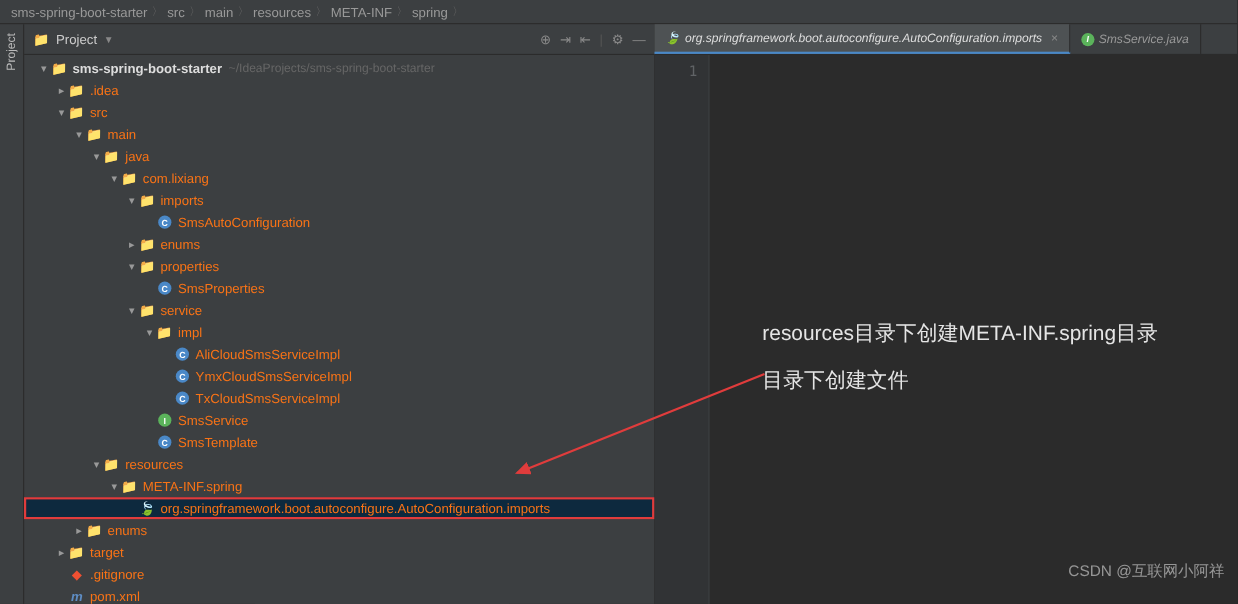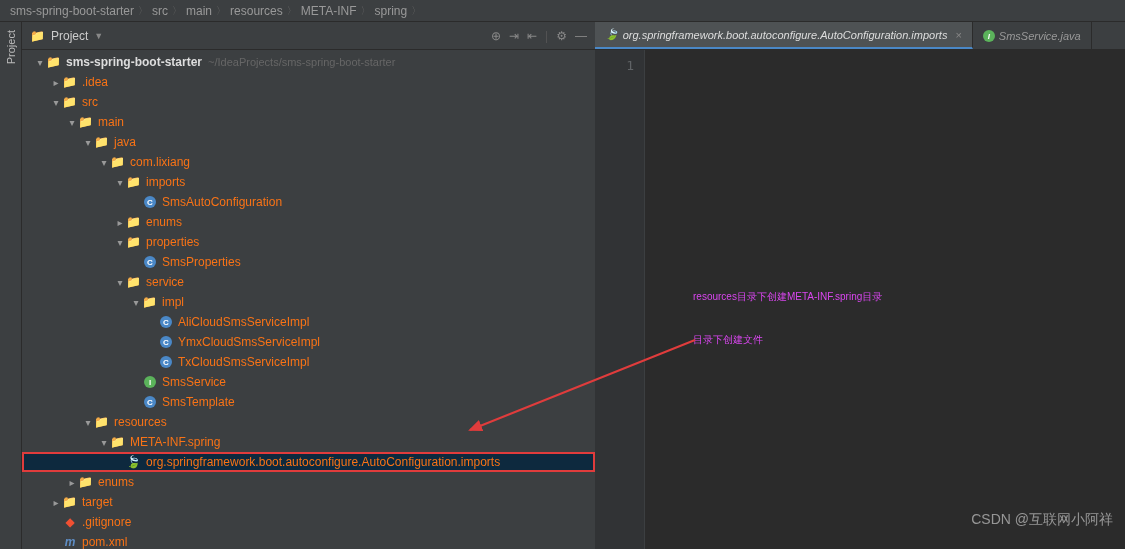--- a/index.html
+++ b/index.html
@@ -130,23 +130,23 @@
   color: #a9b7c6;
 }
 .code-line.highlighted {
   outline: 2px solid #e03c3c;
   outline-offset: 0px;
   padding: 0 2px;
   margin: 0 -2px;
 }
 .annotation {
   position: absolute;
-  color: #d946ef;
+  color: #e5e5e5;
   font-family: sans-serif;
-  font-size: 10px;
+  font-size: 19px;
   font-weight: 500;
   pointer-events: none;
 }
 .watermark {
   position: absolute;
   bottom: 20px;
   right: 12px;
   color: #ddd;
   opacity: 0.6;
   font-size: 14px;

